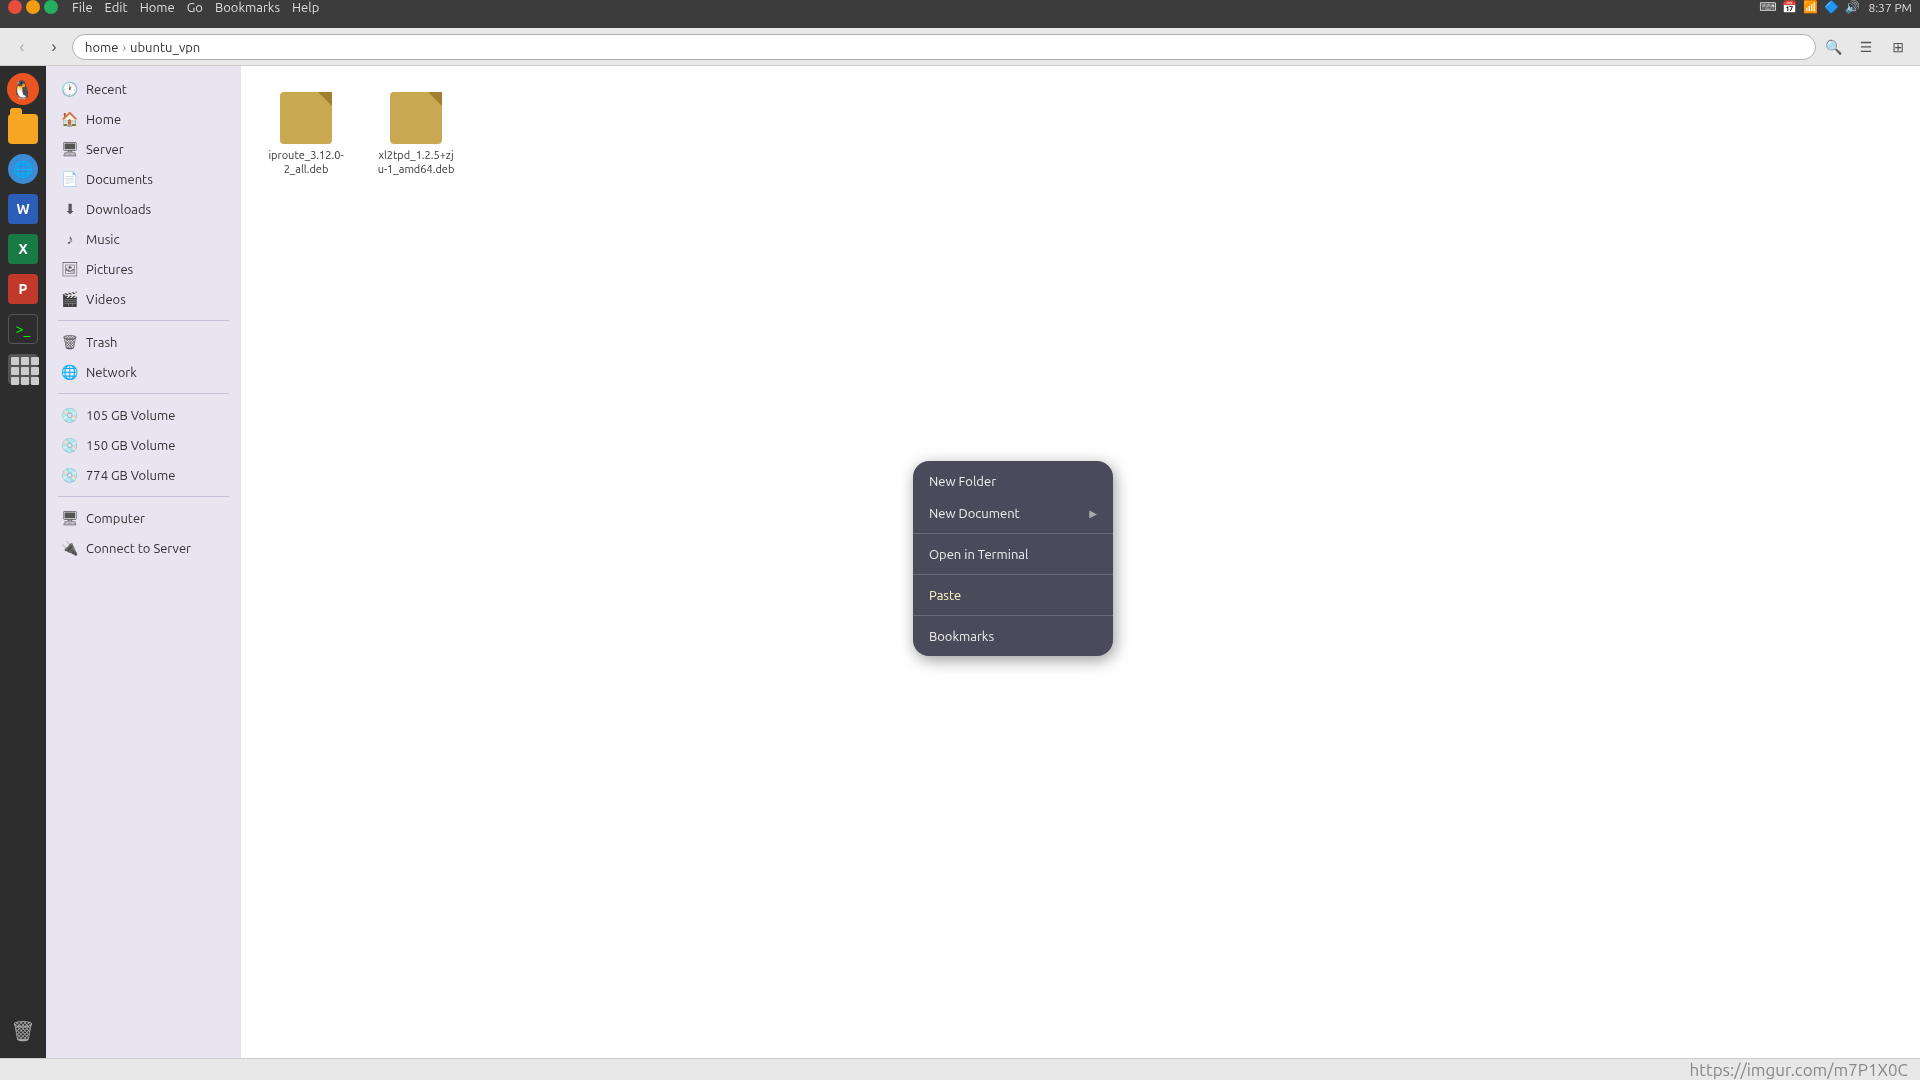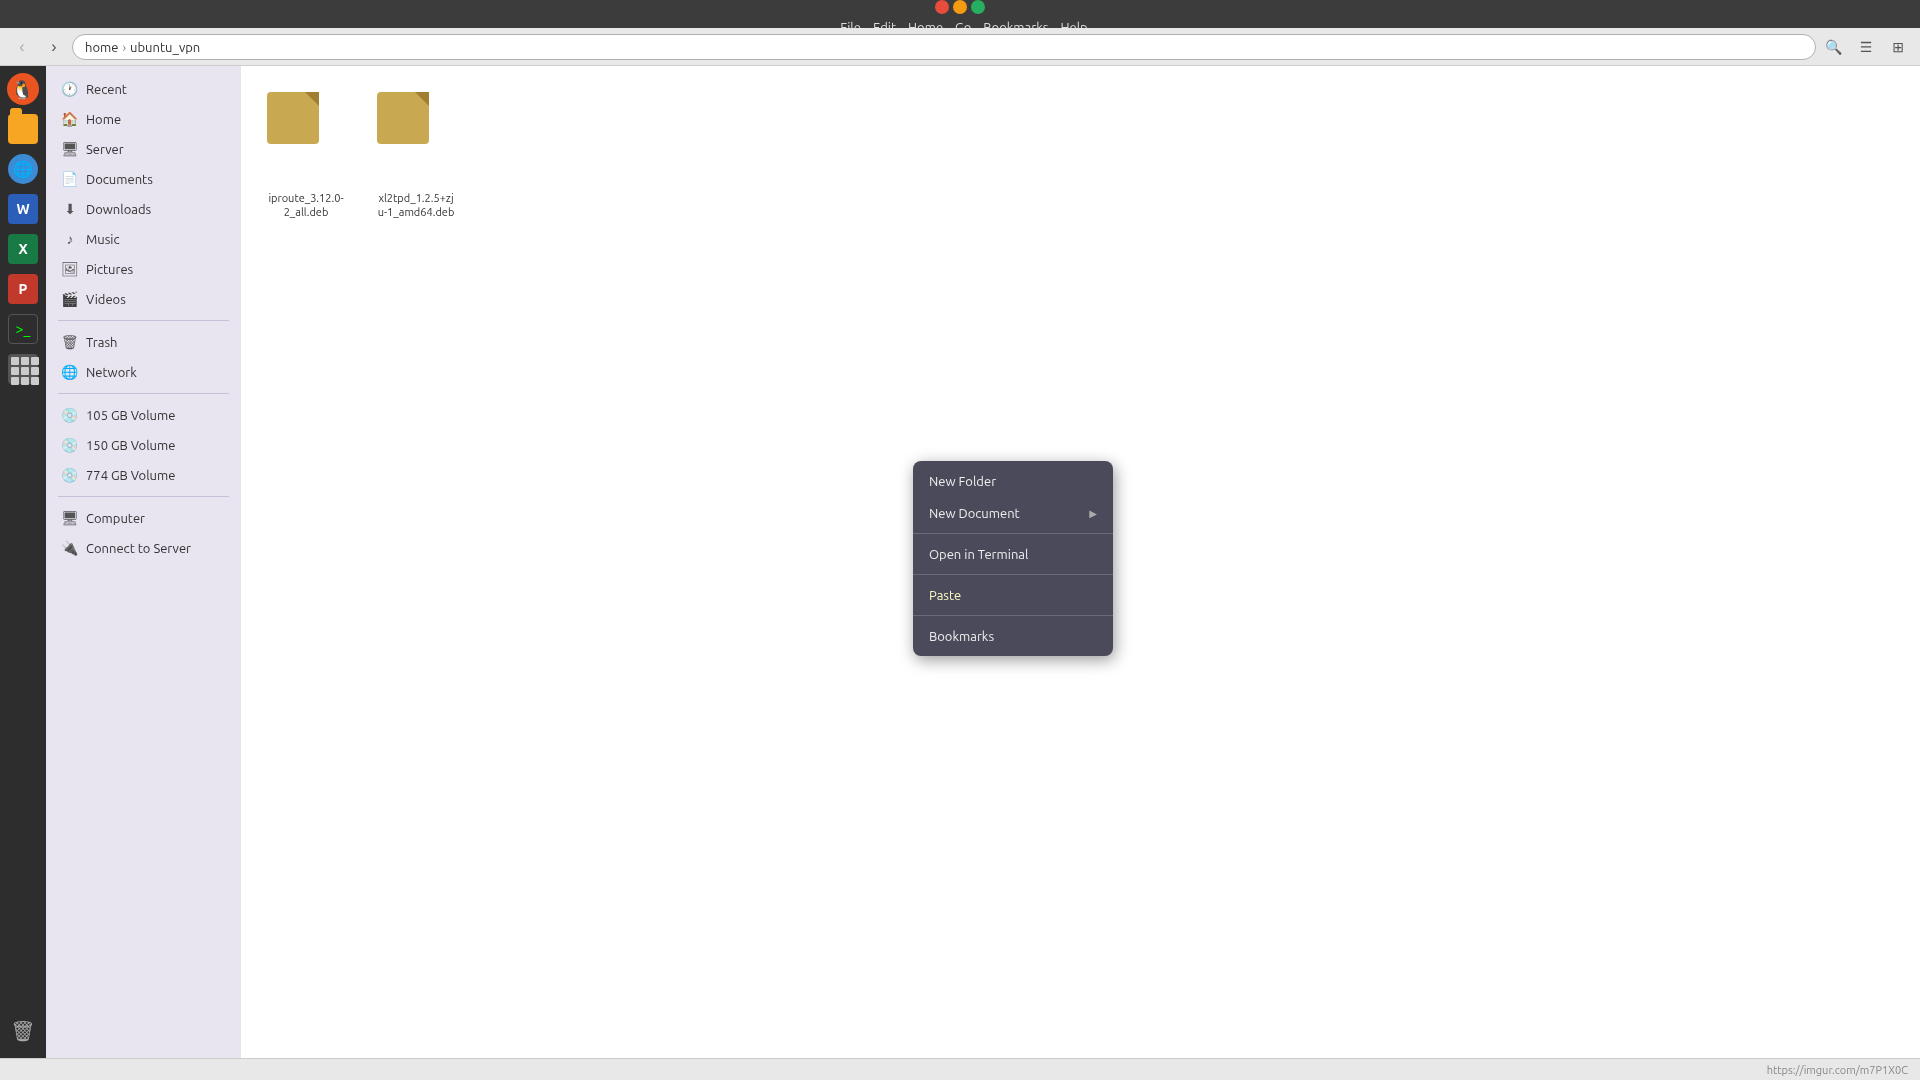--- a/index.html
+++ b/index.html
@@ -12,25 +12,24 @@
       background: #f0f0f0;
       display: flex;
       flex-direction: column;
     }
 
     
     .titlebar {
       height: 28px;
       background: #3c3c3c;
       display: flex;
-      align-items: center;
+      align-items: flex-start;
       padding: 0 8px;
       gap: 6px;
       flex-shrink: 0;
-      flex-direction: column;
     }
     .titlebar-controls {
       display: flex;
       gap: 4px;
     }
     .titlebar-btn {
       width: 14px;
       height: 14px;
       border-radius: 50%;
       border: none;
@@ -306,25 +305,24 @@
     .file-grid {
       display: flex;
       flex-wrap: wrap;
       gap: 20px;
       align-content: flex-start;
     }
     .file-item {
       width: 90px;
       display: flex;
       flex-direction: column;
-      align-items: flex-start;
+      align-items: center;
       cursor: pointer;
       padding: 6px;
       border-radius: 4px;
-      gap: 43px;
     }
     .file-icon-deb {
       width: 52px;
       height: 52px;
       background: #c8a850;
       border-radius: 4px;
       position: relative;
       display: flex;
       align-items: center;
       justify-content: center;
@@ -349,21 +347,21 @@
       line-height: 1.3;
     }
 
     
     .context-menu {
       position: absolute;
       left: 672px;
       top: 395px;
       width: 200px;
       background: #4a4a5a;
-      border-radius: 8px;
+      border-radius: 16px;
       box-shadow: 2px 4px 16px rgba(0,0,0,0.4);
       z-index: 1000;
       padding: 4px 0;
     }
     .context-menu-item {
       height: 32px;
       display: flex;
       align-items: center;
       padding: 0 16px;
       cursor: pointer;
@@ -386,21 +384,21 @@
     }
 
     
     .statusbar {
       height: 22px;
       background: #e8e8e8;
       border-top: 1px solid #ccc;
       display: flex;
       align-items: center;
       padding: 0 12px;
-      font-size: 11px;
+      font-size: 17px;
       color: #666;
       flex-shrink: 0;
     }
     .statusbar-right {
       margin-left: auto;
       color: #888;
     }
   </style>
 </head>
 <body>

